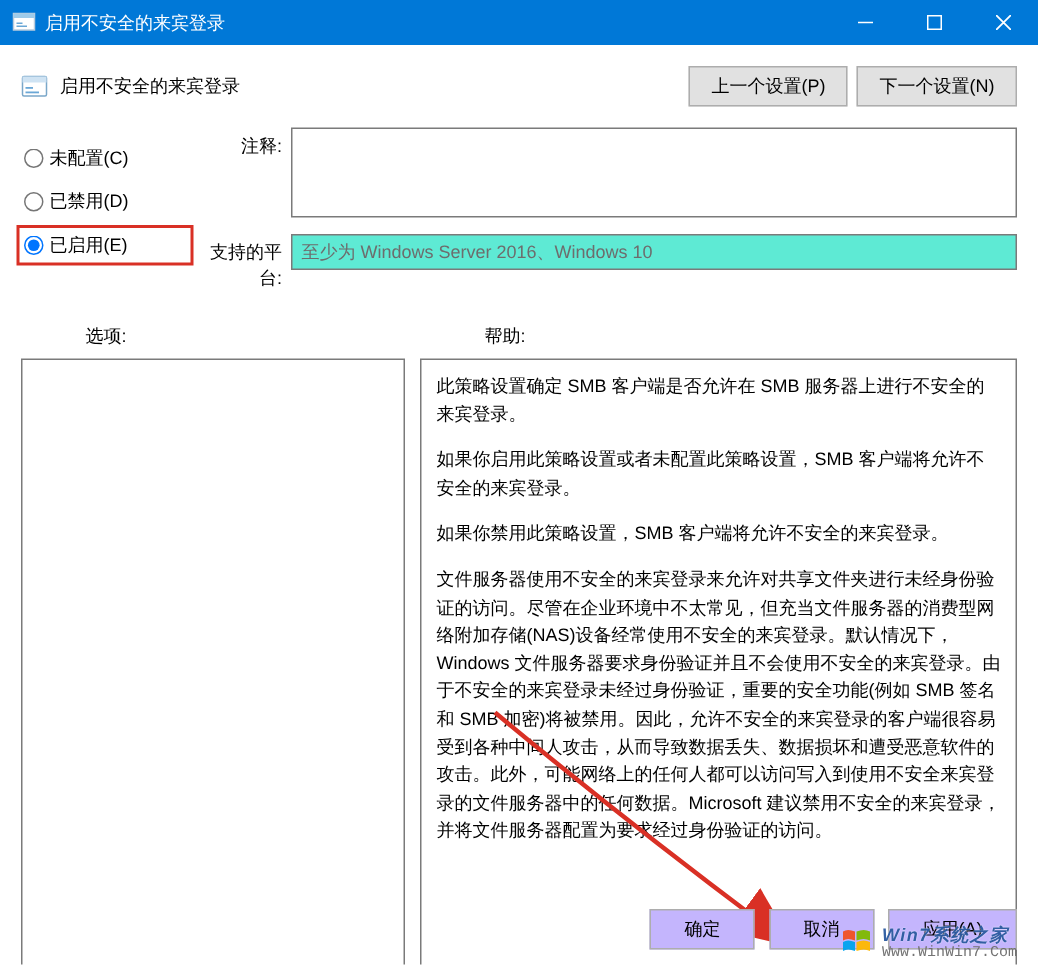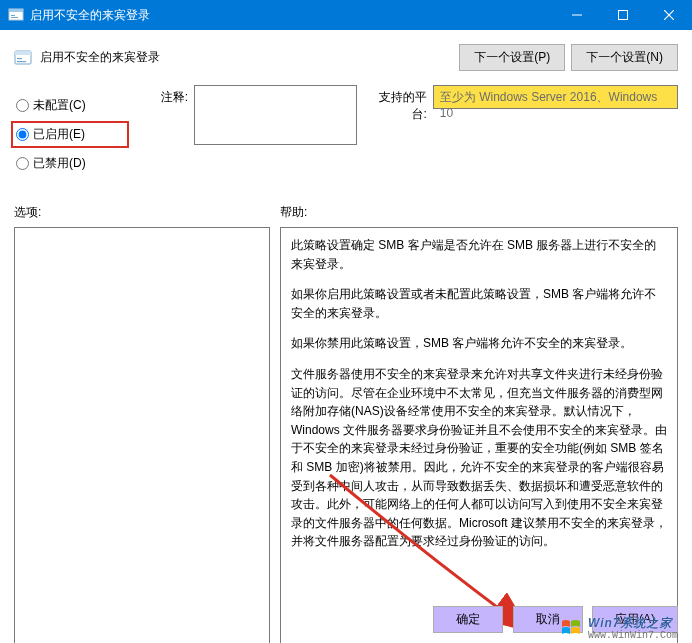--- a/index.html
+++ b/index.html
@@ -18,28 +18,28 @@
     .policy-name { font-size: 12px; }
     .toprow-spacer { flex: 1; }
     .navbtn { background: #e1e1e1; border: 1px solid #adadad; padding: 4px 14px; font-size: 12px; margin-left: 6px; cursor: default; }
     
     .configarea { display: flex; padding: 0 14px 0 14px; }
     .radios { width: 112px; padding-top: 8px; }
     .radio-row { display: flex; align-items: center; margin: 6px 0 8px 0; padding: 2px 2px; }
     .radio-row input { margin-right: 4px; }
     .radio-row.highlight { outline: 2px solid #d93025; outline-offset: 1px; }
     
-    .rightcol { flex: 1; display: flex; gap: 8px; padding-top: 4px; }
+    .rightcol { flex: 1; display: flex; flex-direction: column; gap: 8px; padding-top: 4px; }
     .labeled-row { display: flex; align-items: flex-start; }
     .labeled-row .lab { width: 68px; text-align: right; padding-right: 6px; padding-top: 4px; color: #000; }
     .labeled-row .control { flex: 1; }
     .comment-box { width: 100%; height: 60px; border: 1px solid #7a7a7a; resize: none; font-family: inherit; font-size: 12px; padding: 2px 4px; }
-    .platform-box { width: 100%; height: 24px; border: 1px solid #7a7a7a; font-size: 12px; padding: 3px 6px; color: #6d6d6d; background: #fde047; }
+    .platform-box { width: 100%; height: 24px; border: 1px solid #7a7a7a; font-size: 12px; padding: 3px 6px; color: #6d6d6d; background: #5eead4; }
     
-    .midlabels { display: flex; padding: 22px 14px 6px 14px; }
+    .midlabels { display: flex; padding: 22px 14px 6px 14px; margin-left: 43px; }
     .midlabels .opts { width: 266px; }
     .midlabels .hlp { }
     
     .panes { display: flex; padding: 0 14px; gap: 10px; height: 427px; }
     .options-pane { width: 256px; border: 1px solid #7a7a7a; background: #fff; }
     .help-pane { flex: 1; border: 1px solid #7a7a7a; background: #fff; padding: 8px 10px; overflow: hidden; line-height: 1.55; font-size: 12px; position: relative; }
     .help-pane p { margin-bottom: 12px; }
     
     .buttonbar { position: absolute; bottom: 10px; right: 14px; }
     .dlgbtn { background: #c4b5fd; border: 1px solid #adadad; padding: 4px 22px; font-size: 12px; margin-left: 6px; cursor: default; }
@@ -87,37 +87,37 @@
     <span class="policy-icon">
       <svg viewBox="0 0 18 18">
           <rect x="1" y="2" width="16" height="13" rx="1" fill="#fff" stroke="#7aa7c9"></rect>
           <rect x="1" y="2" width="16" height="4" fill="#cfe3f3"></rect>
           <rect x="3" y="9" width="5" height="1.2" fill="#6aa7d6"></rect>
           <rect x="3" y="12" width="9" height="1.2" fill="#6aa7d6"></rect>
         </svg>
     </span>
     <span class="policy-name">启用不安全的来宾登录</span>
     <div class="toprow-spacer"></div>
-    <button class="navbtn">下一个设置(P)</button>
+    <button class="navbtn">上一个设置(P)</button>
     <button class="navbtn">下一个设置(N)</button>
   </div>
 
   <div class="configarea">
     <div class="radios">
       <label class="radio-row">
         <input type="radio" name="state" style="">
         <span>未配置(C)</span>
       </label>
+      <label class="radio-row">
+        <input type="radio" name="state" style="">
+        <span>已禁用(D)</span>
+      </label>
       <label class="radio-row highlight">
         <input type="radio" name="state" checked="" style="">
         <span>已启用(E)</span>
-      </label>
-      <label class="radio-row">
-        <input type="radio" name="state" style="">
-        <span>已禁用(D)</span>
       </label>
     </div>
 
     <div class="rightcol">
       <div class="labeled-row">
         <div class="lab">注释:</div>
         <div class="control">
           <textarea class="comment-box" style=""></textarea>
         </div>
       </div>

